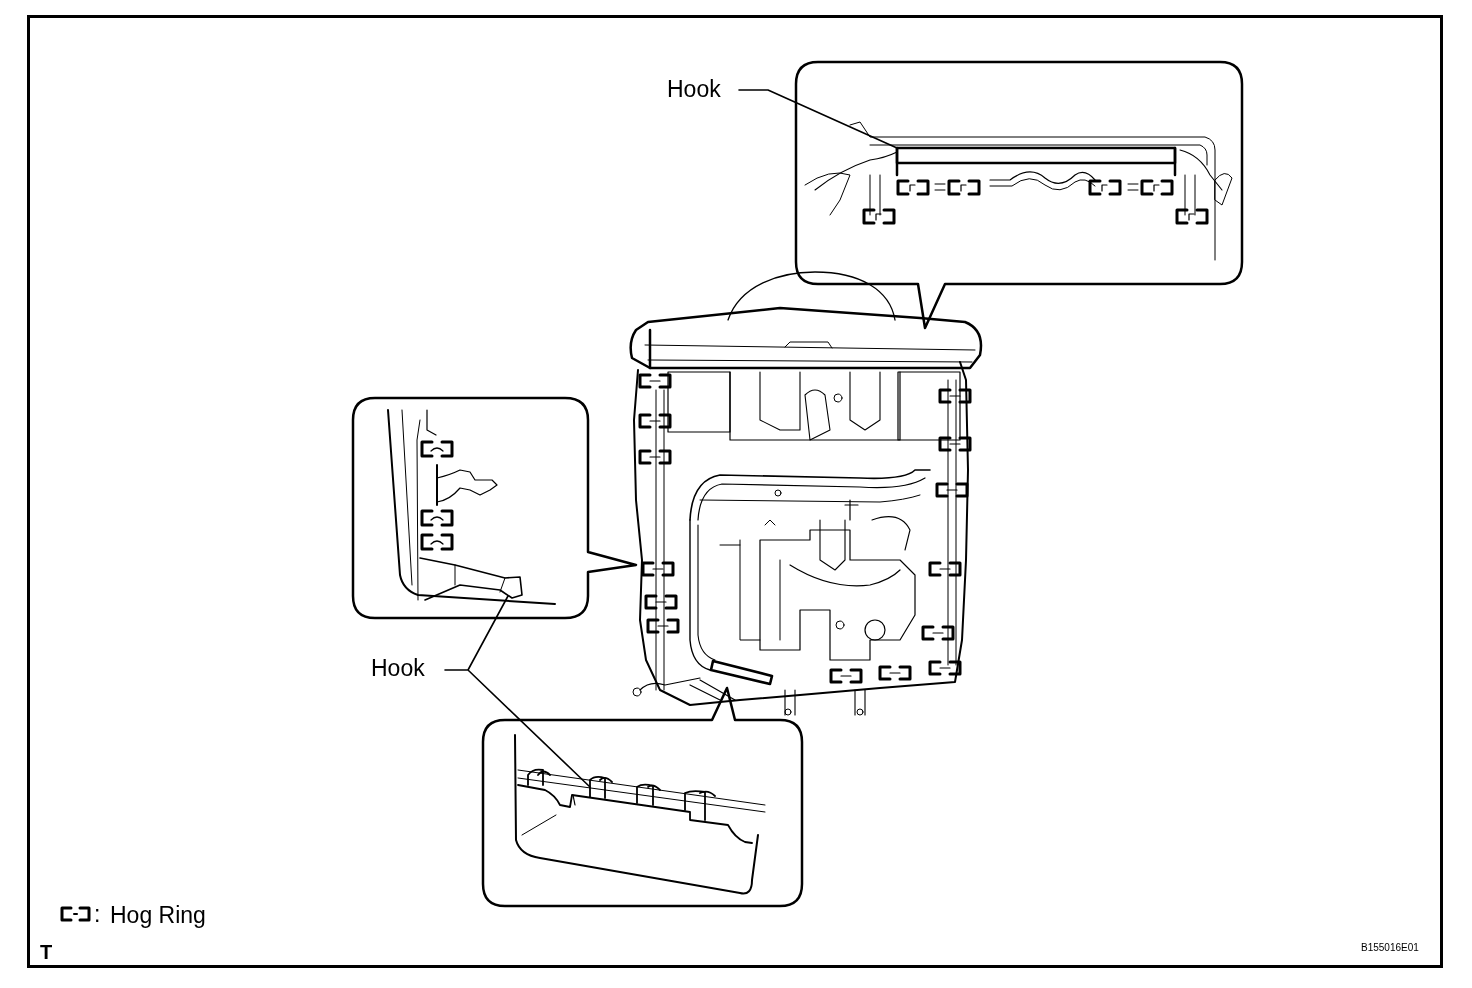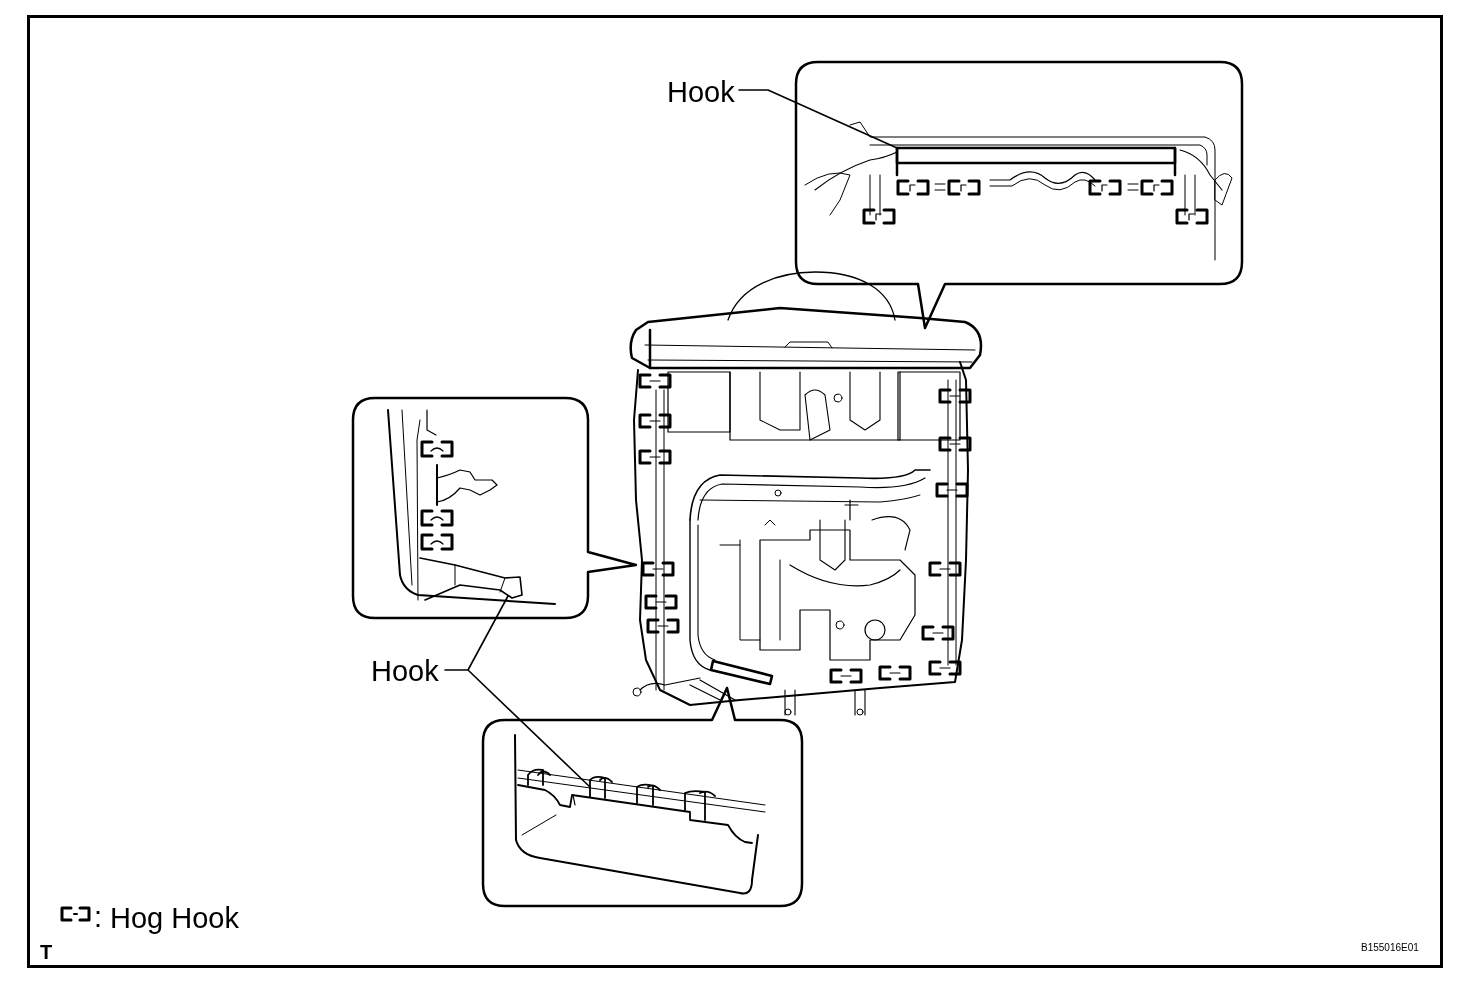--- a/index.html
+++ b/index.html
@@ -1,18 +1,18 @@
 <!DOCTYPE html>
 <html><head>
 <meta charset="utf-8">
 <style>
   html, body { margin:0; padding:0; background:#ffffff; }
   body { width:1472px; height:988px; position:relative; overflow:hidden; font-family:"Liberation Sans", sans-serif; }
   .frame { position:absolute; left:27px; top:15px; width:1416px; height:953px; border:3px solid #000; box-sizing:border-box; }
-  .lbl { position:absolute; font-size:29px; color:#000; line-height:1; white-space:nowrap; }
+  .lbl { position:absolute; font-size:23px; color:#000; line-height:1; white-space:nowrap; }
   .small { position:absolute; font-size:10px; color:#000; line-height:1; }
   .tletter { position:absolute; font-size:20px; font-weight:bold; color:#000; line-height:1; }
   svg { position:absolute; left:0; top:0; }
 </style>
 </head>
 <body>
 
 <div class="frame"></div>
 
 <svg width="1472" height="988" viewBox="0 0 1472 988">
@@ -232,17 +232,17 @@
       <path d="M12 6 H15" stroke-width="2"></path>
     </g>
   </g>
 </svg>
 
 <span class="lbl" style="left:667px; top:78px;">Hook</span>
 <span class="lbl" style="left:371px; top:657px;">Hook</span>
 
 <div>
   <span class="lbl" style="left:94px; top:903px;">:</span>
-  <span class="lbl" style="left:110px; top:904px;">Hog Hook</span>
+  <span class="lbl" style="left:110px; top:904px;">Hog Ring</span>
 </div>
 
 <span class="tletter" style="left:40px; top:942px;">T</span>
 <span class="small" style="left:1361px; top:943px;">B155016E01</span>
 
 </body></html>

